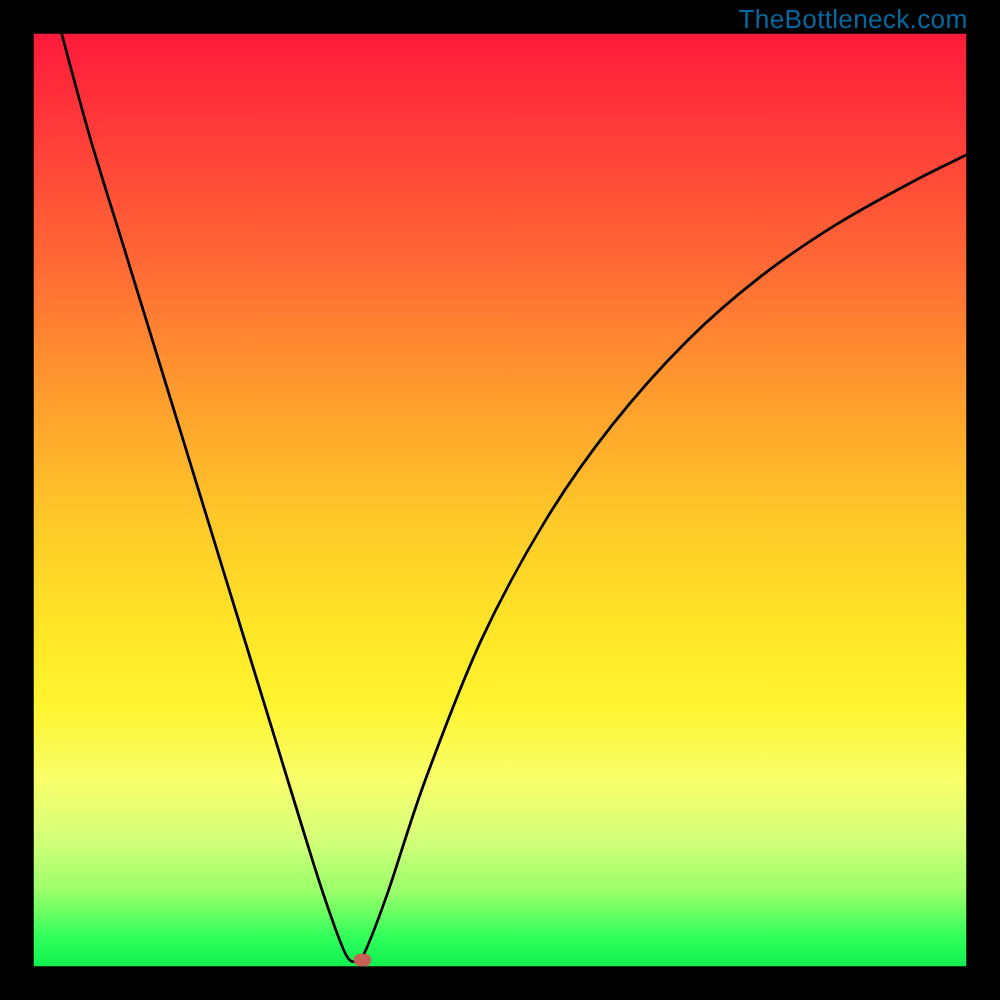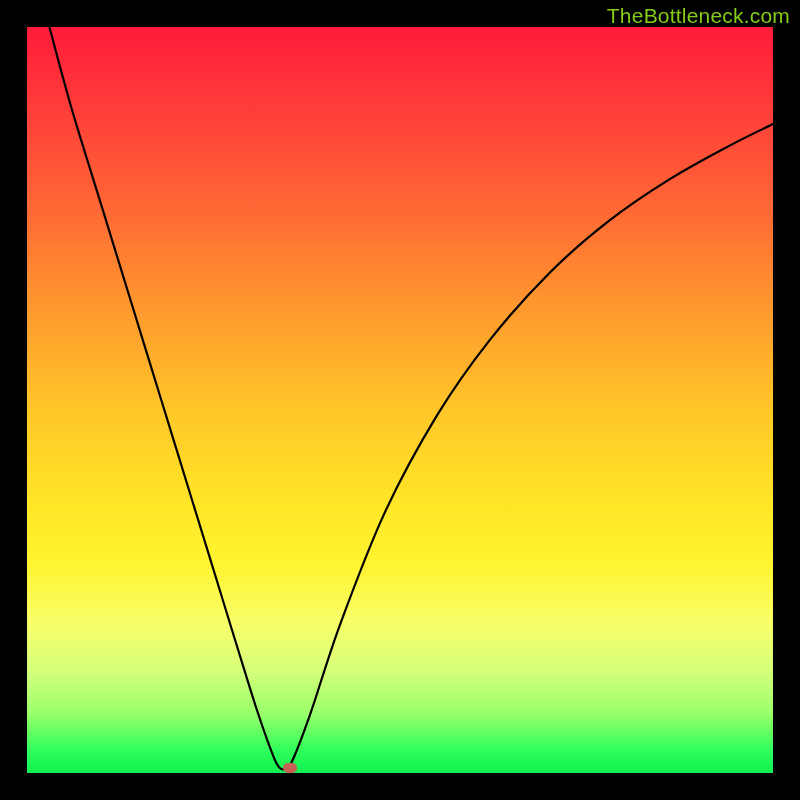--- a/index.html
+++ b/index.html
@@ -34,22 +34,22 @@
       #f8ff6a 80%,
       #d7ff7a 86%,
       #9aff6a 92%,
       #2eff5a 97%,
       #10f050 100%
     );
   }
   .watermark {
     position: absolute;
     top: 4px;
-    right: 10px;
-    color: #84cc16;
+    right: 26px;
+    color: #0369a1;
     font-size: 21px;
     font-weight: 500;
     letter-spacing: 0.2px;
     user-select: none;
   }
   svg.curve {
     position: absolute;
     left: 0;
     top: 0;
     width: 746px;

